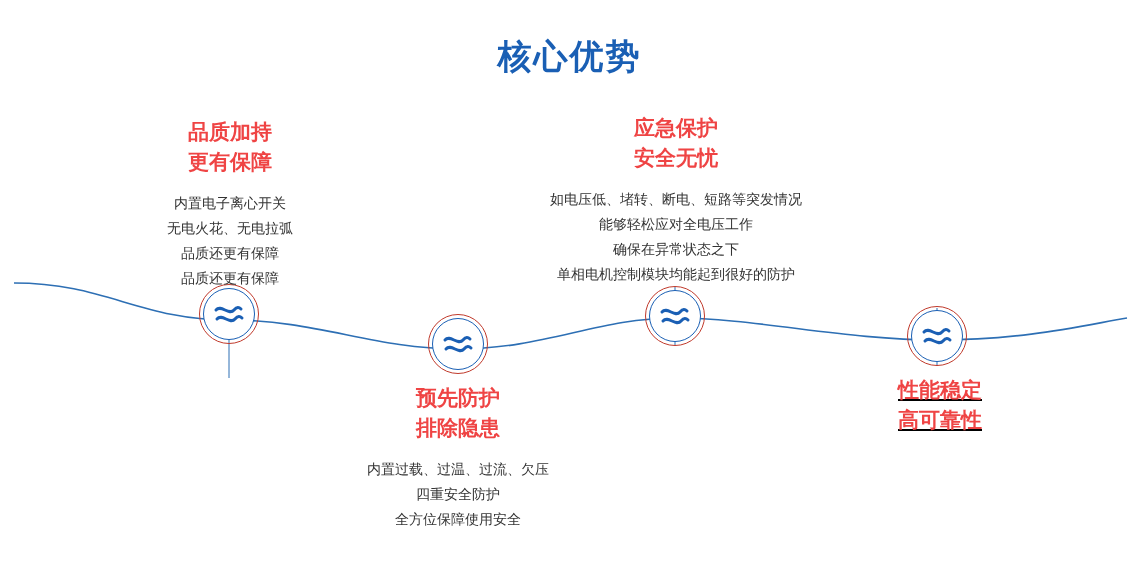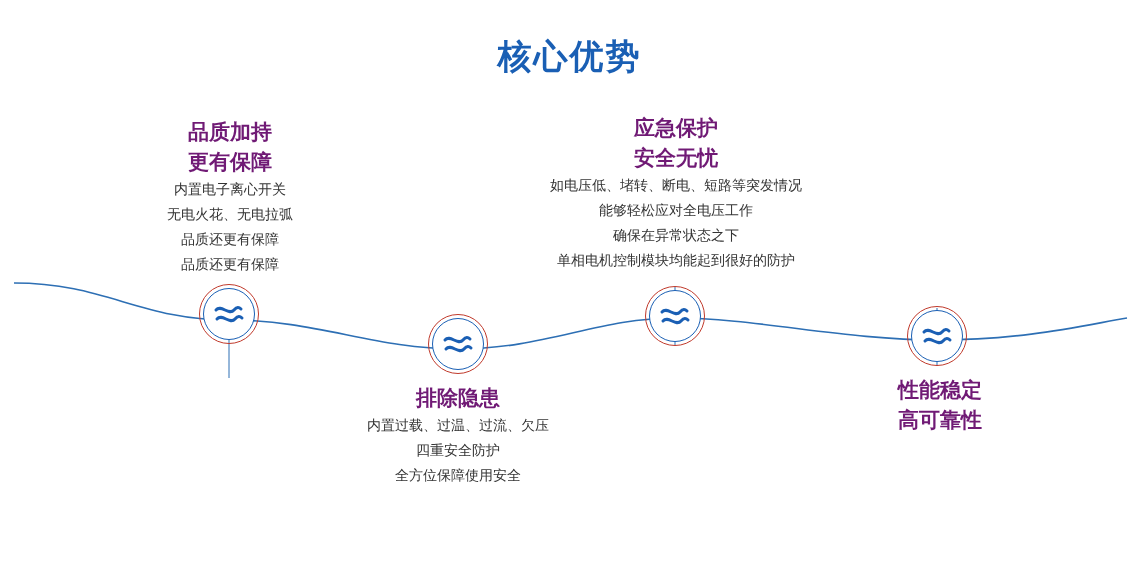--- a/index.html
+++ b/index.html
@@ -72,25 +72,26 @@
     height: 52px;
   }
   .block {
     position: absolute;
     text-align: center;
   }
   .block h3 {
     margin: 0;
     font-size: 21px;
     font-weight: bold;
-    color: #701a75;
+    color: #ef4444;
     line-height: 30px;
     white-space: nowrap;
   }
   .block .lines {
+    margin-top: 14px;
   }
   .block .lines div {
     font-size: 14px;
     color: #333333;
     line-height: 25px;
     white-space: nowrap;
   }
 </style>
 </head>
 <body>
@@ -148,37 +149,38 @@
     <h3>更有保障</h3>
     <div class="lines">
       <div>内置电子离心开关</div>
       <div>无电火花、无电拉弧</div>
       <div>品质还更有保障</div>
       <div>品质还更有保障</div>
     </div>
   </div>
 
   <div class="block" style="left:308px; top:383px; width:300px;">
+    <h3>预先防护</h3>
     <h3>排除隐患</h3>
     <div class="lines">
       <div>内置过载、过温、过流、欠压</div>
       <div>四重安全防护</div>
       <div>全方位保障使用安全</div>
     </div>
   </div>
 
   <div class="block" style="left:471px; top:113px; width:410px;">
     <h3>应急保护</h3>
     <h3>安全无忧</h3>
     <div class="lines">
       <div>如电压低、堵转、断电、短路等突发情况</div>
       <div>能够轻松应对全电压工作</div>
       <div>确保在异常状态之下</div>
       <div>单相电机控制模块均能起到很好的防护</div>
     </div>
   </div>
 
-  <div class="block" style="left:795px; top:375px; width:290px;">
+  <div class="block" style="left:795px; top:375px; width:290px;text-decoration:underline;">
     <h3>性能稳定</h3>
     <h3>高可靠性</h3>
   </div>
 
 </div>
 
 </body></html>

